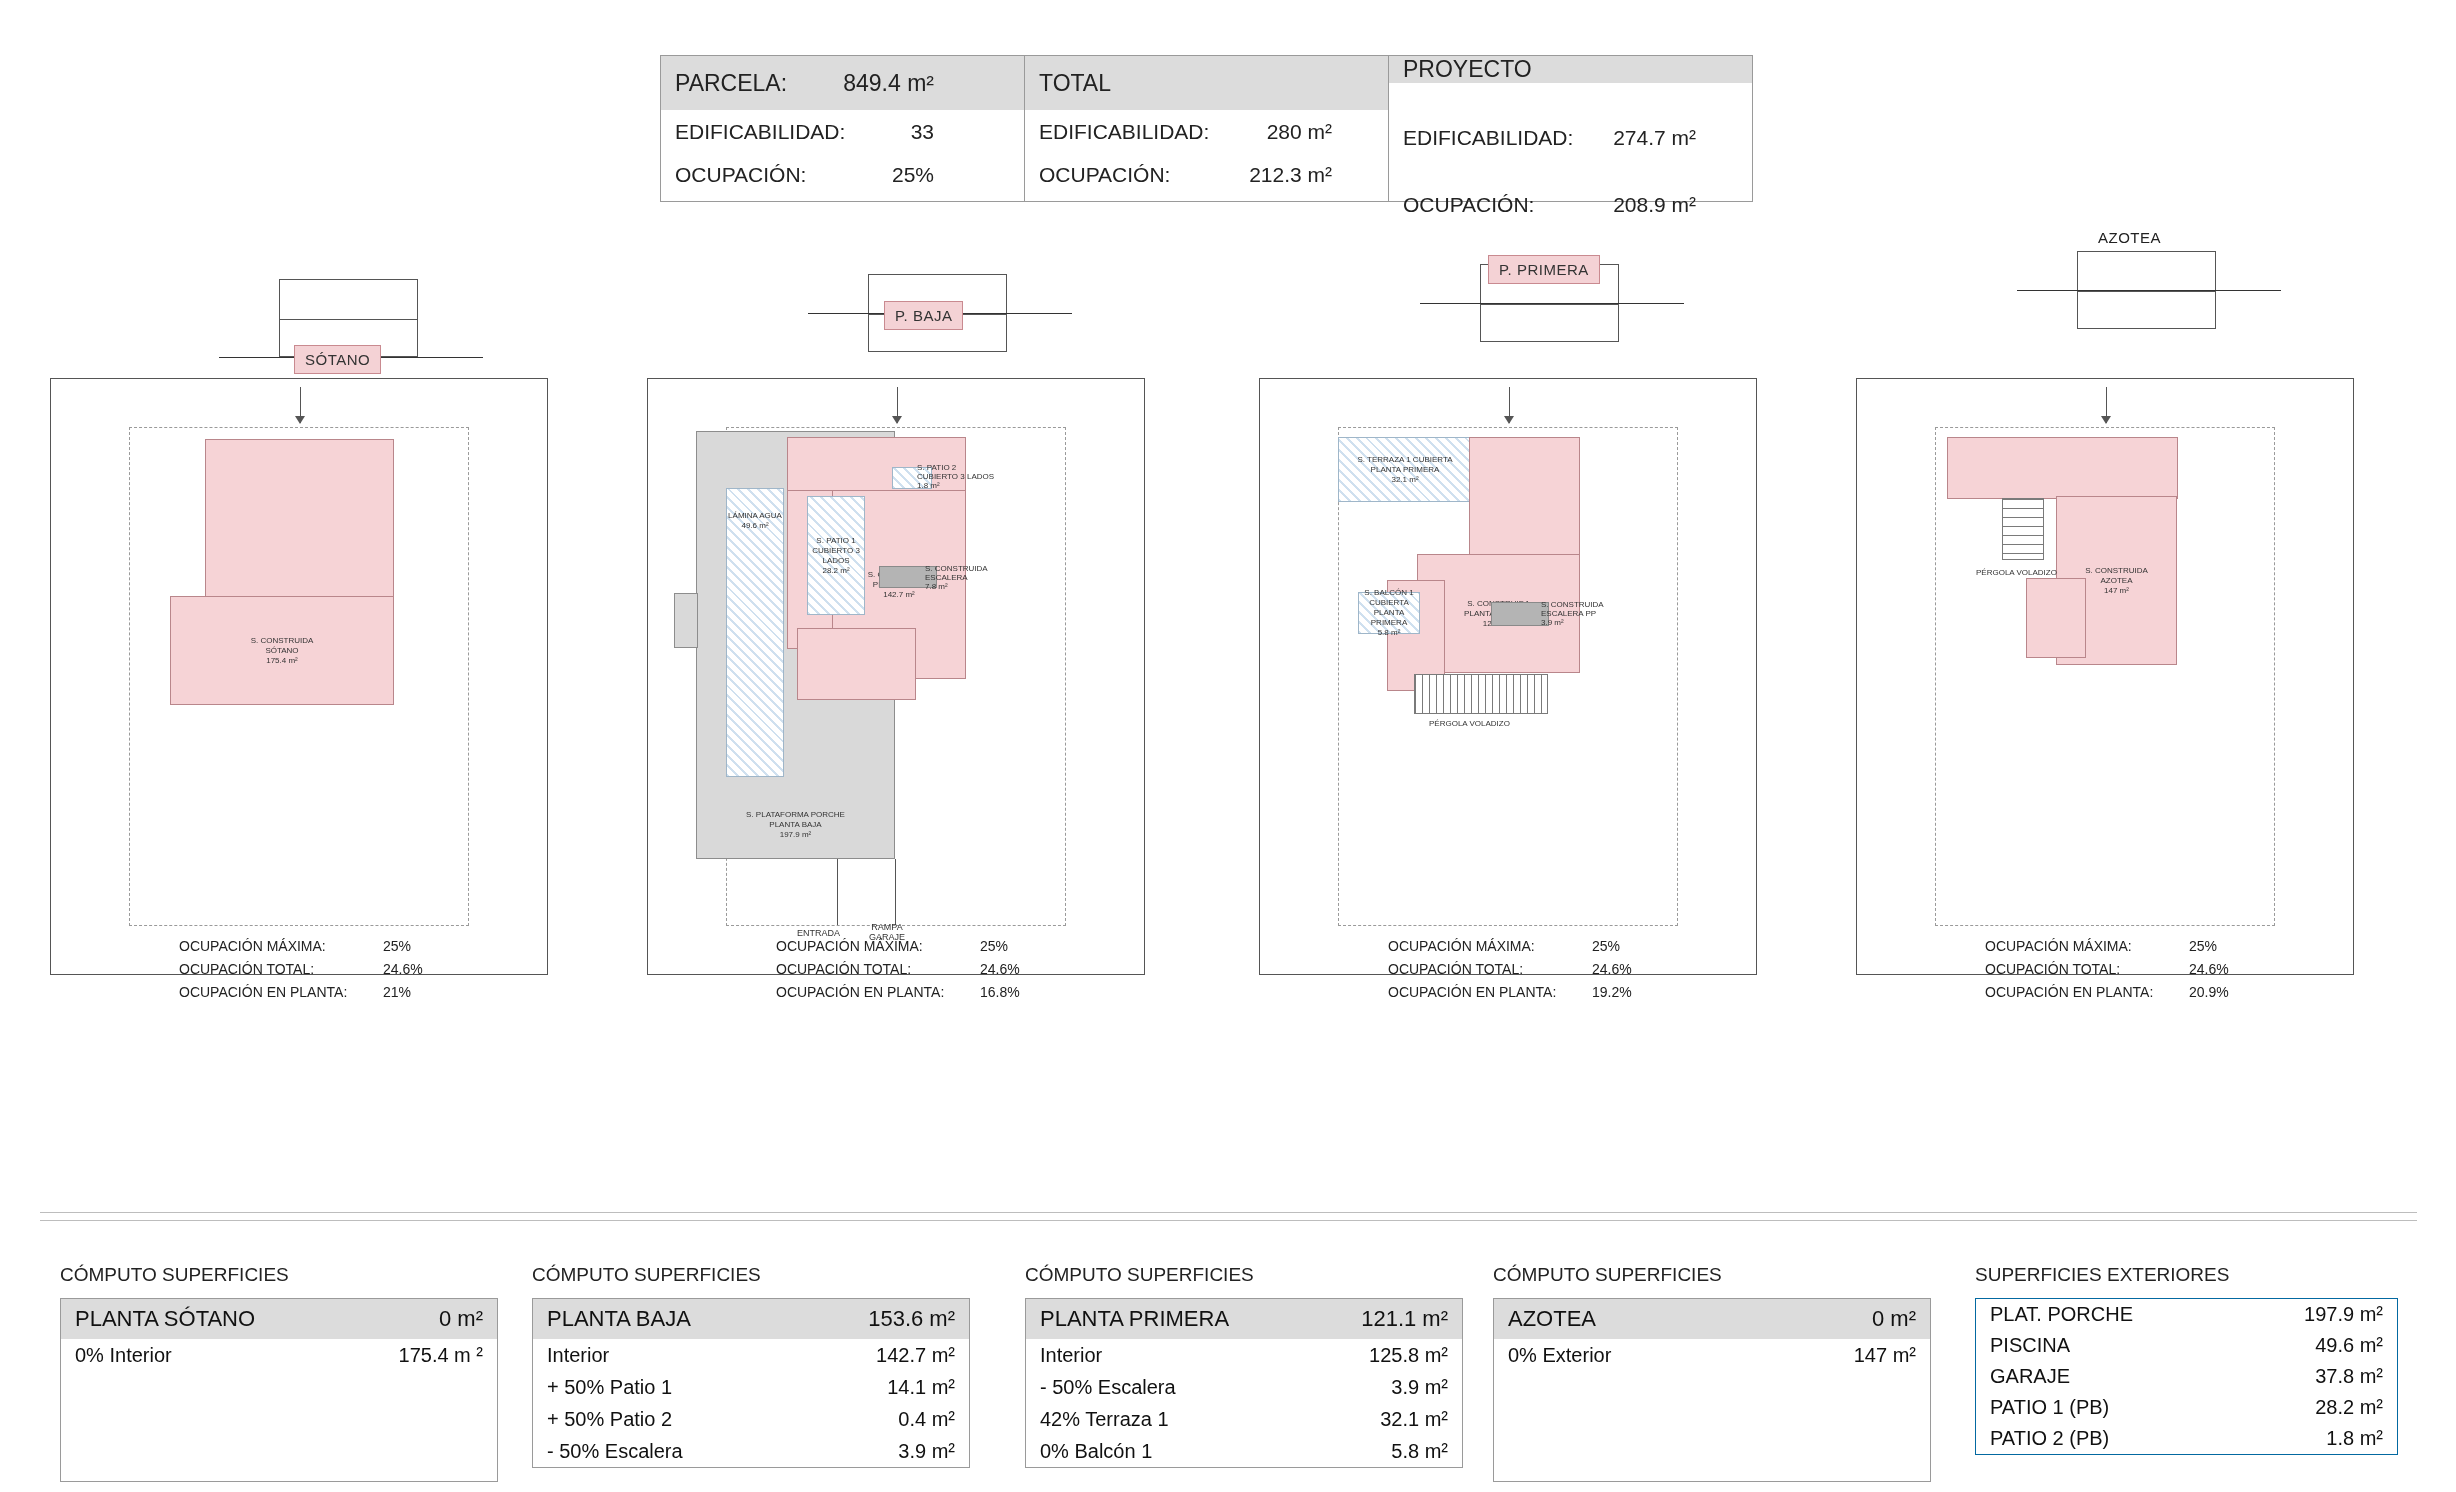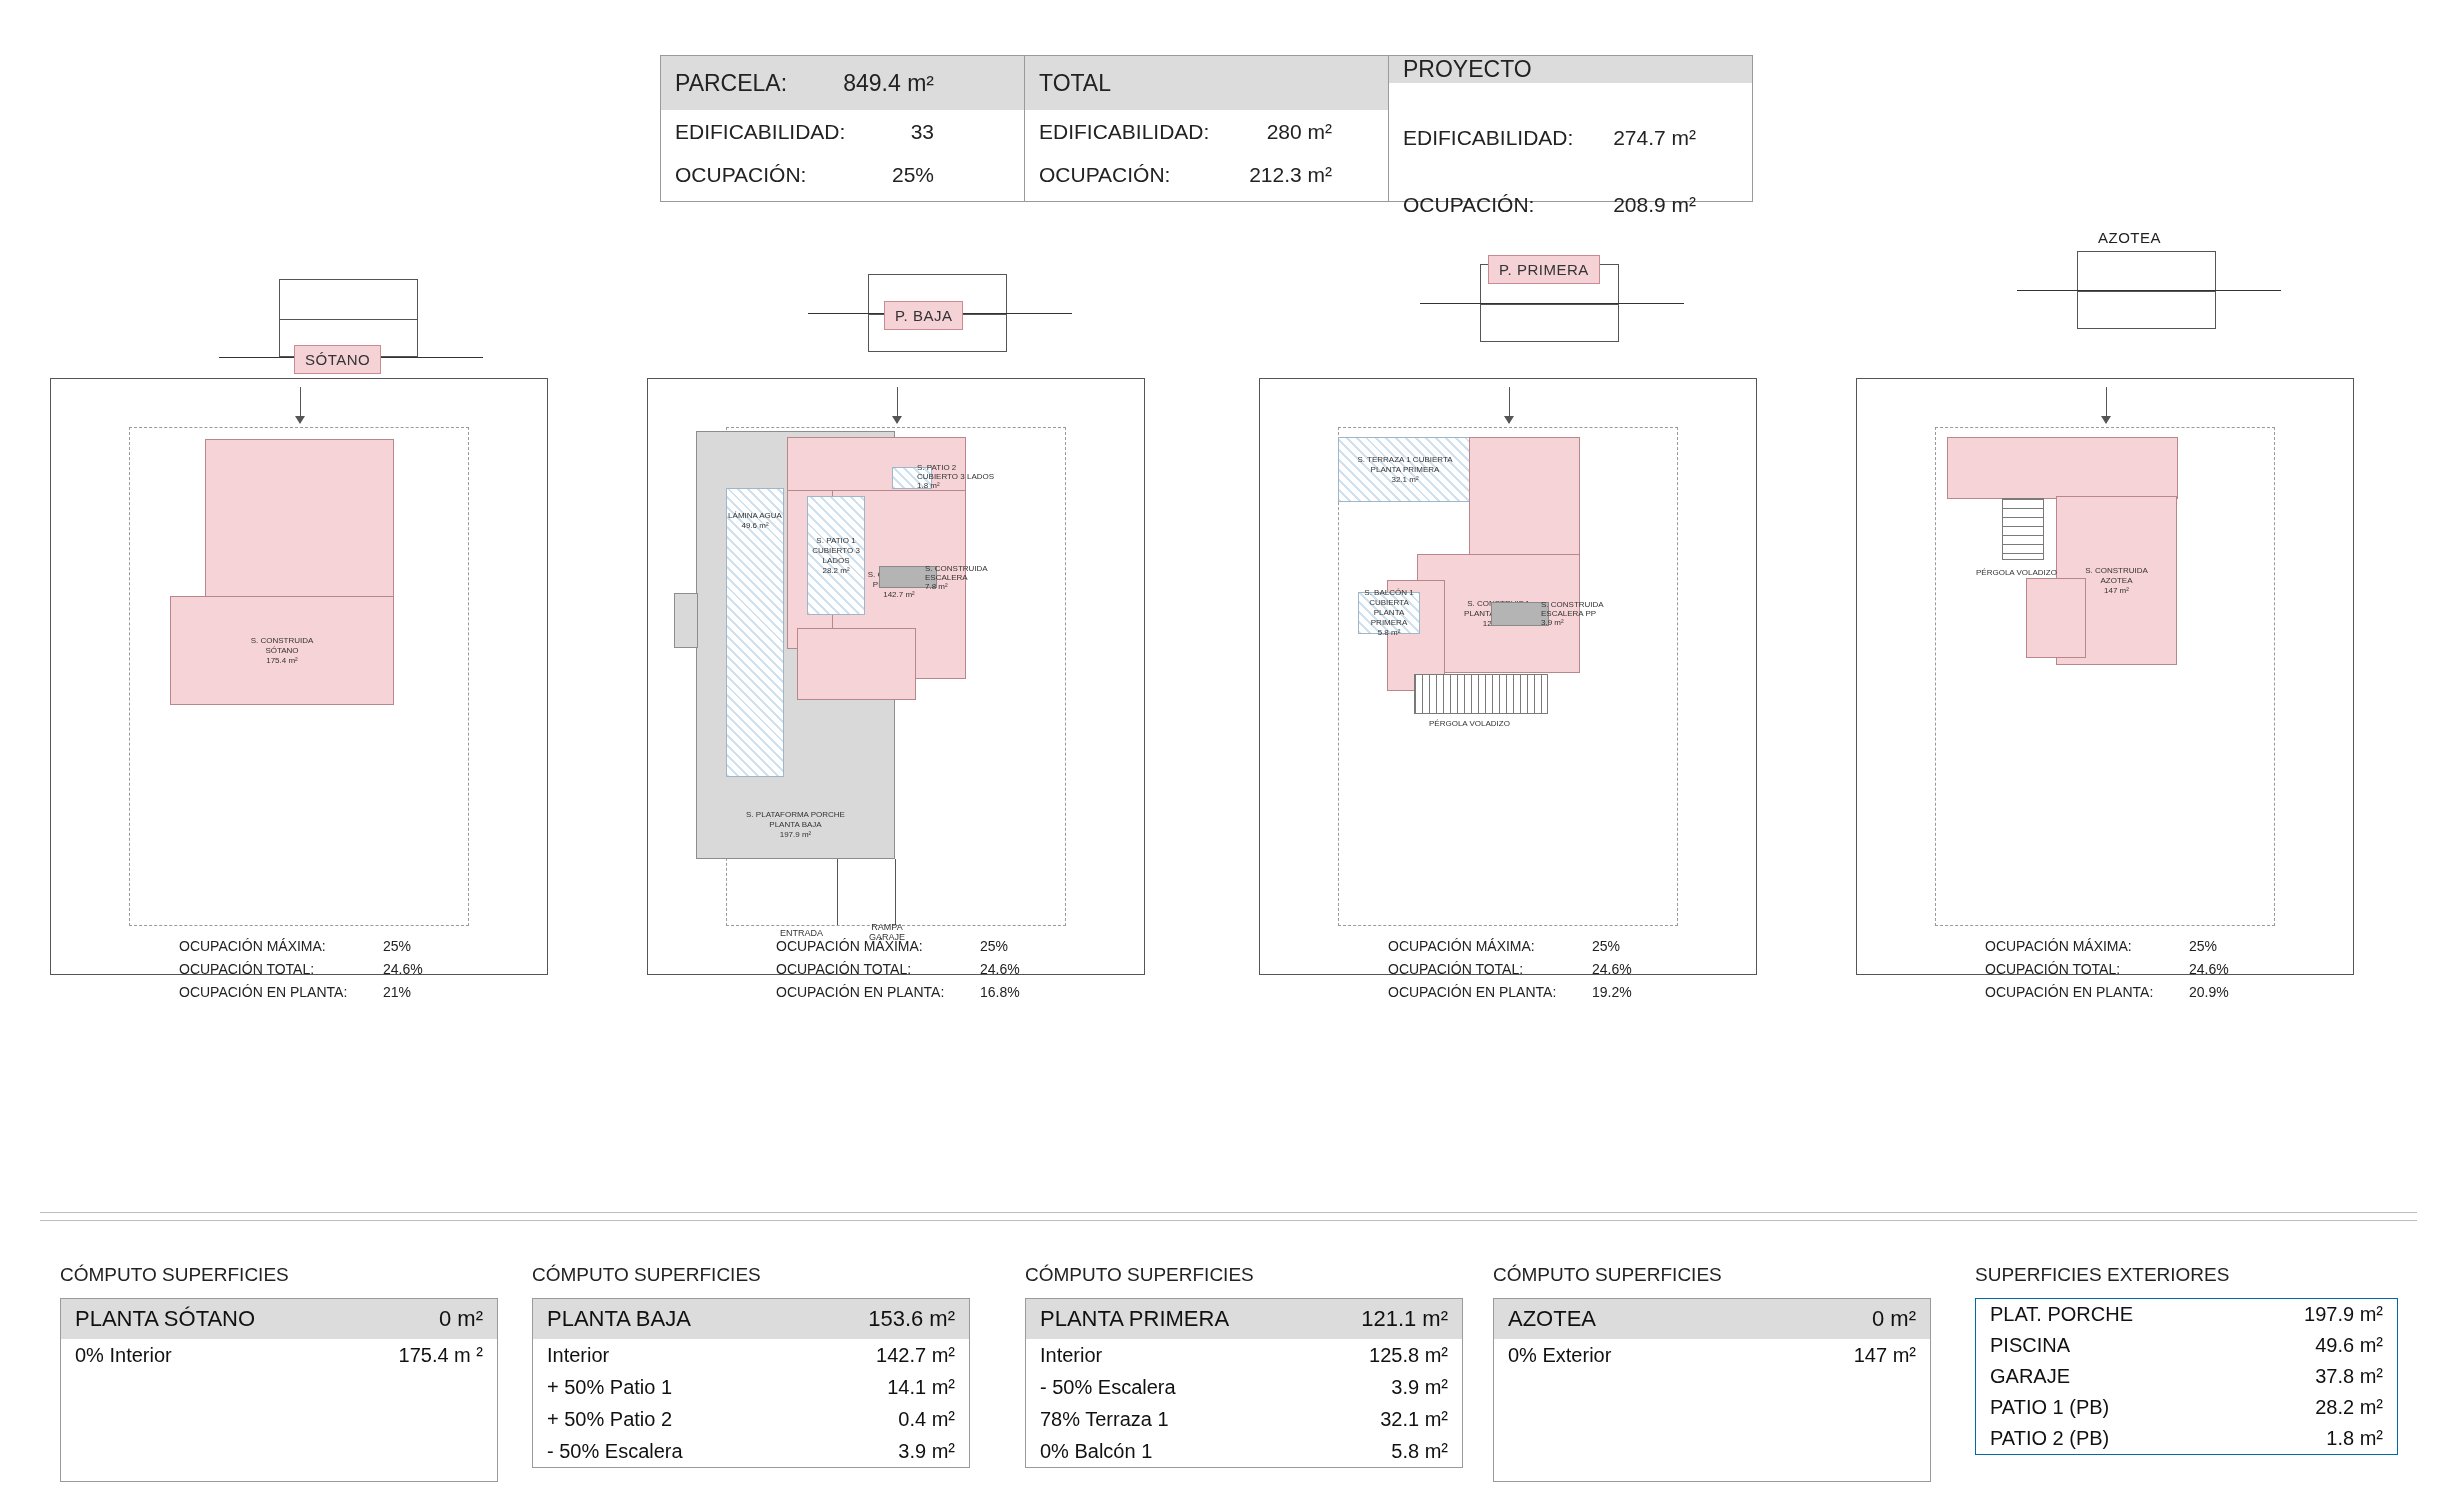--- a/index.html
+++ b/index.html
@@ -376,21 +376,21 @@
 CUBIERTO 3 LADOS
 1.8 m²</div>
 
       <div class="mass dark" style="left:231px; top:187px; width:58px; height:22px;"></div>
       <div class="tiny-note" style="left:277px; top:185px; font-size:8px; text-align:left; white-space:pre-line;">S. CONSTRUIDA
 ESCALERA
 7.8 m²</div>
 
       <div class="tick" style="left:189px; top:480px; height:66px;"></div>
       <div class="tick" style="left:247px; top:480px; height:66px;"></div>
-      <div class="tiny-note" style="left:132px; top:549px; font-size:9px;">ENTRADA</div>
+      <div class="tiny-note" style="left:149px; top:549px; font-size:9px;">ENTRADA</div>
       <div class="tiny-note" style="left:221px; top:543px; font-size:9px; white-space:pre-line; text-align:center;">RAMPA
 GARAJE</div>
     </div>
 
     <div class="occ">
       <div class="row">
           <span class="k">OCUPACIÓN MÁXIMA:</span>
           <span class="v">25%</span>
         </div>
       <div class="row">
@@ -555,21 +555,21 @@
       </div>
       <div class="line">
         <span>Interior</span>
         <span class="val">125.8 m²</span>
       </div>
       <div class="line">
         <span>- 50% Escalera</span>
         <span class="val">3.9 m²</span>
       </div>
       <div class="line">
-        <span>78% Terraza 1</span>
+        <span>42% Terraza 1</span>
         <span class="val">32.1 m²</span>
       </div>
       <div class="line">
         <span>0% Balcón 1</span>
         <span class="val">5.8 m²</span>
       </div>
     </div>
   </div>
 
   <div class="bt b4">

